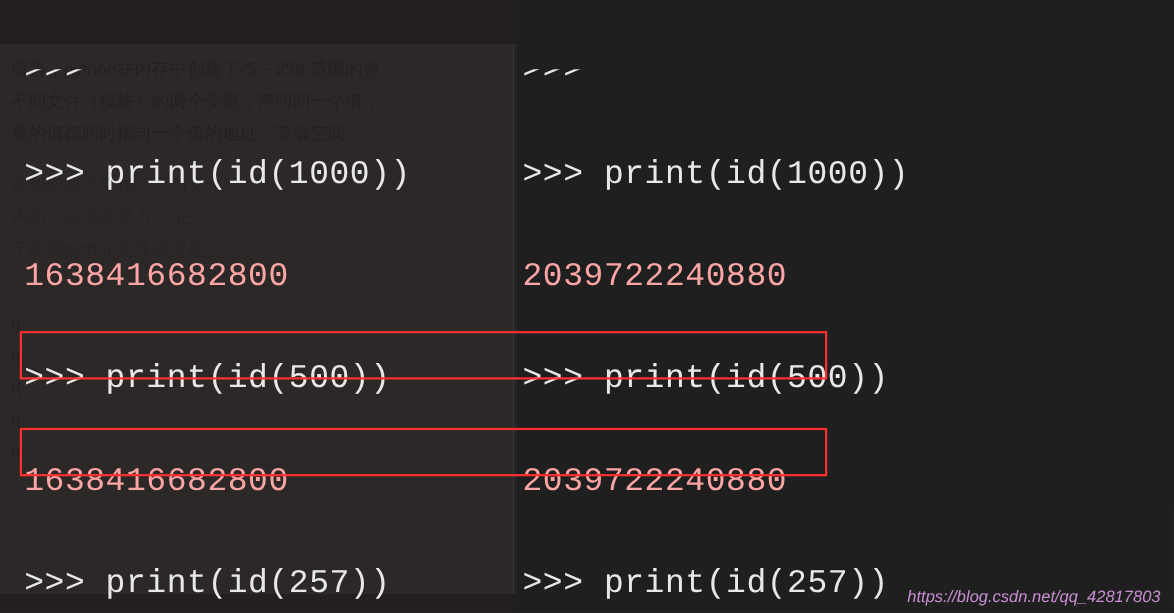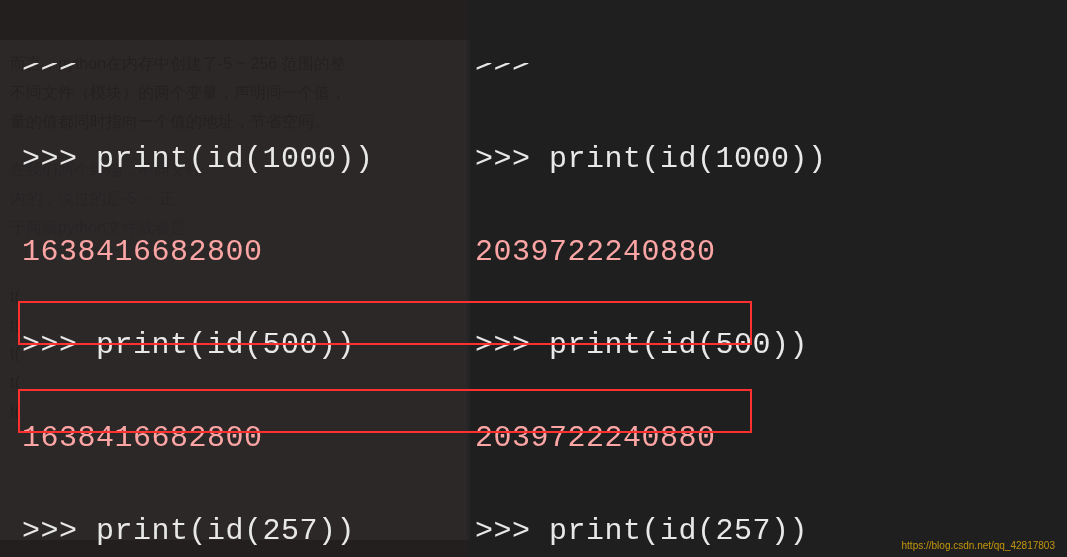--- a/index.html
+++ b/index.html
@@ -93,25 +93,26 @@
     .highlight-2 {
       left: 18px;
       top: 389px;
       width: 734px;
       height: 44px;
     }
     .watermark {
       position: absolute;
       right: 12px;
       bottom: 6px;
-      color: #eab308;
-      font-size: 10px;
+      color: #f0abfc;
+      font-size: 15px;
       font-family: sans-serif;
       z-index: 5;
       opacity: 0.8;
+      font-style: italic;
     }
     .top-partial {
       height: 20px;
       overflow: hidden;
       line-height: 33px;
       position: relative;
     }
     .top-partial span {
       position: relative;
       top: -15px;

